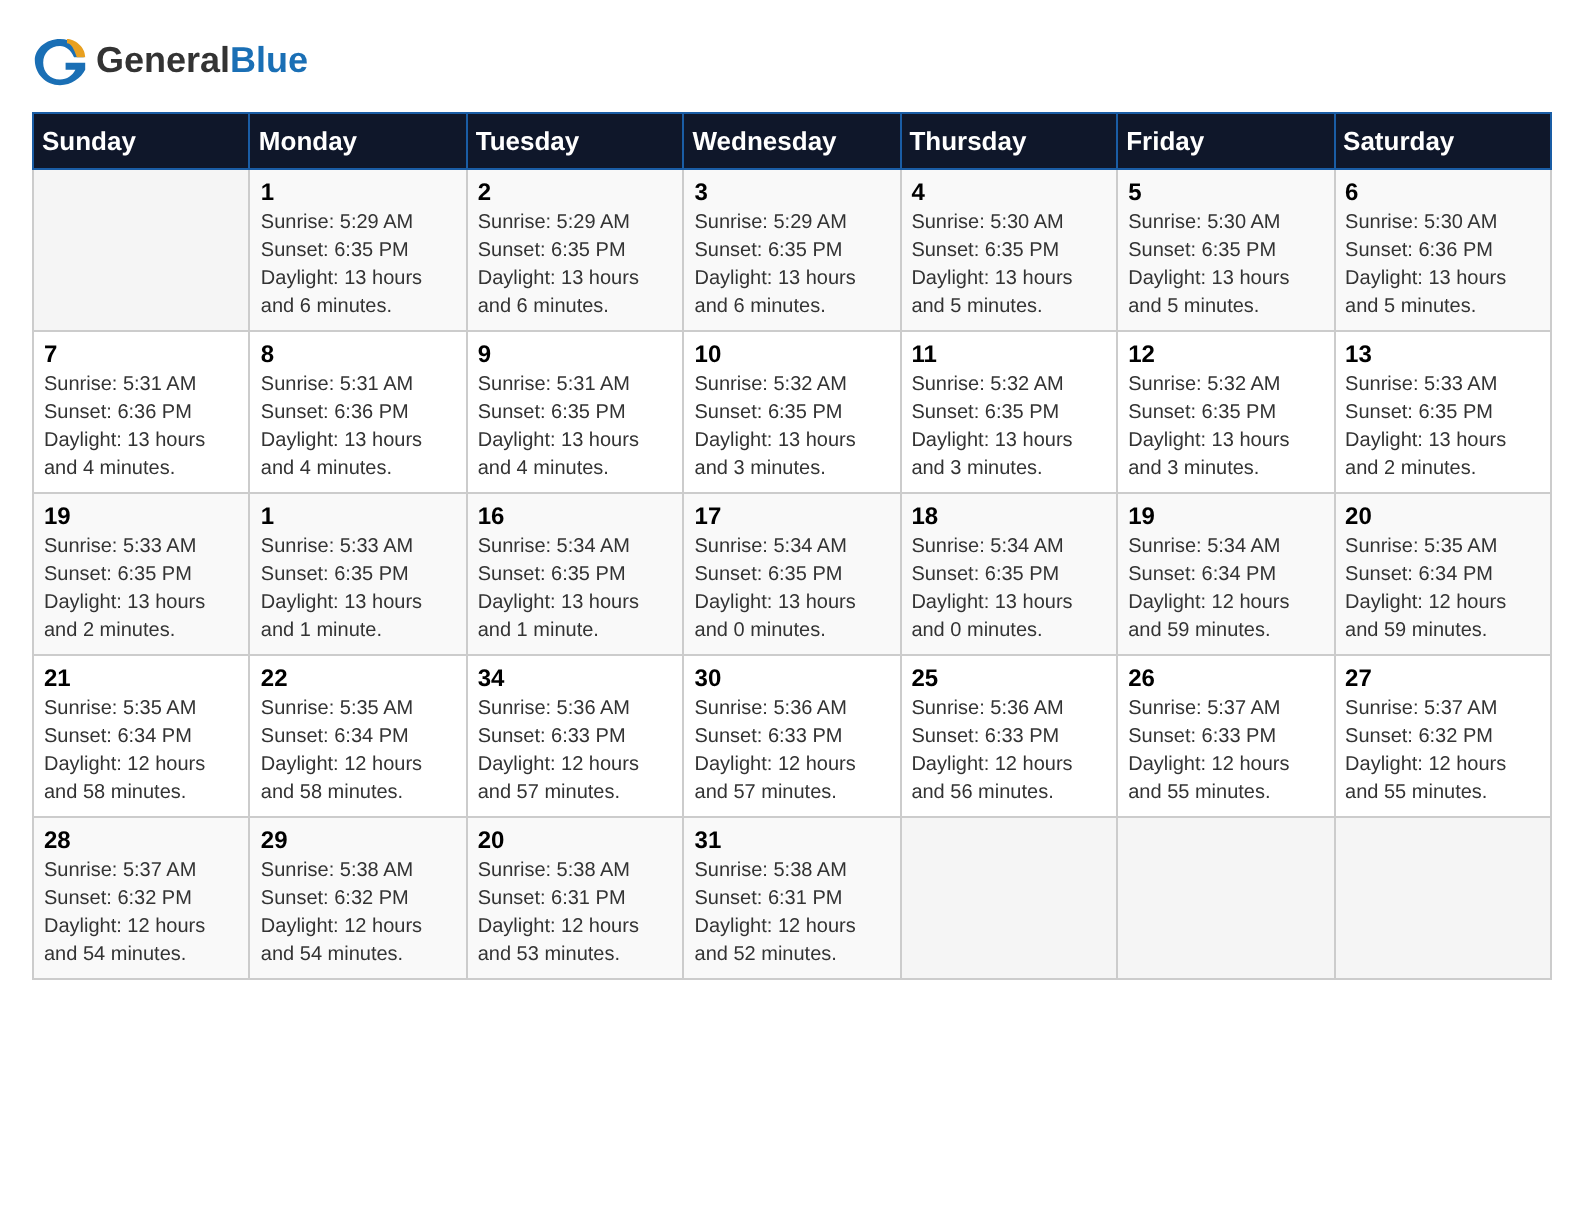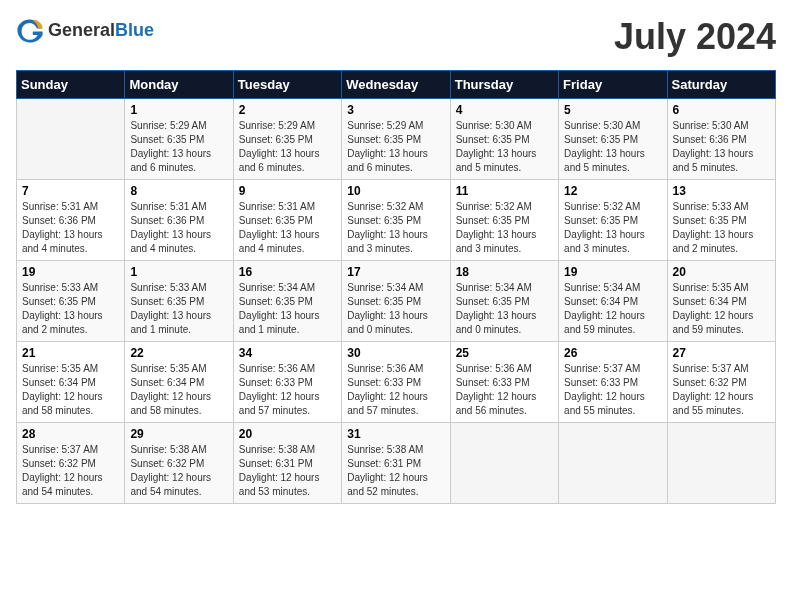--- a/index.html
+++ b/index.html
@@ -8,20 +8,21 @@
       background: #fff;
       width: 792px;
       min-height: 612px;
       padding: 16px;
     }
     .header {
       display: flex;
       justify-content: space-between;
       align-items: flex-start;
       margin-bottom: 12px;
+      flex-direction: column;
     }
     .logo {
       display: flex;
       align-items: center;
       gap: 4px;
     }
     .logo-icon {
       width: 28px;
       height: 28px;
     }
@@ -84,21 +85,20 @@
   <div class="logo">
     <svg class="logo-icon" viewBox="0 0 40 40" xmlns="http://www.w3.org/2000/svg">
       <path d="M20 5 C28 5 35 10 37 18 L30 18 C28 13 24 10 20 10 C13 10 8 15 8 22 C8 29 13 34 20 34 C25 34 29 31 31 27 L24 27 L24 22 L38 22 L38 27 C35 33 28 38 20 38 C10 38 2 30 2 20 C2 12 10 5 20 5 Z" fill="#1a6fb5"></path>
       <path d="M25 5 C30 5 38 10 38 18 L32 18 C30 12 28 8 25 8 Z" fill="#e8a020"></path>
     </svg>
     <div>
       <span style="font-size:18px;font-weight:bold;color:#333;">General</span><span style="font-size:18px;font-weight:bold;color:#1a6fb5;">Blue</span>
     </div>
   </div>
   <div class="title-block">
-    <div class="month-year">July 2024</div>
   </div>
 </div>
 
 <table>
   <thead>
     <tr>
     <th>Sunday</th>
         <th>Monday</th>
         <th>Tuesday</th>
         <th>Wednesday</th>

